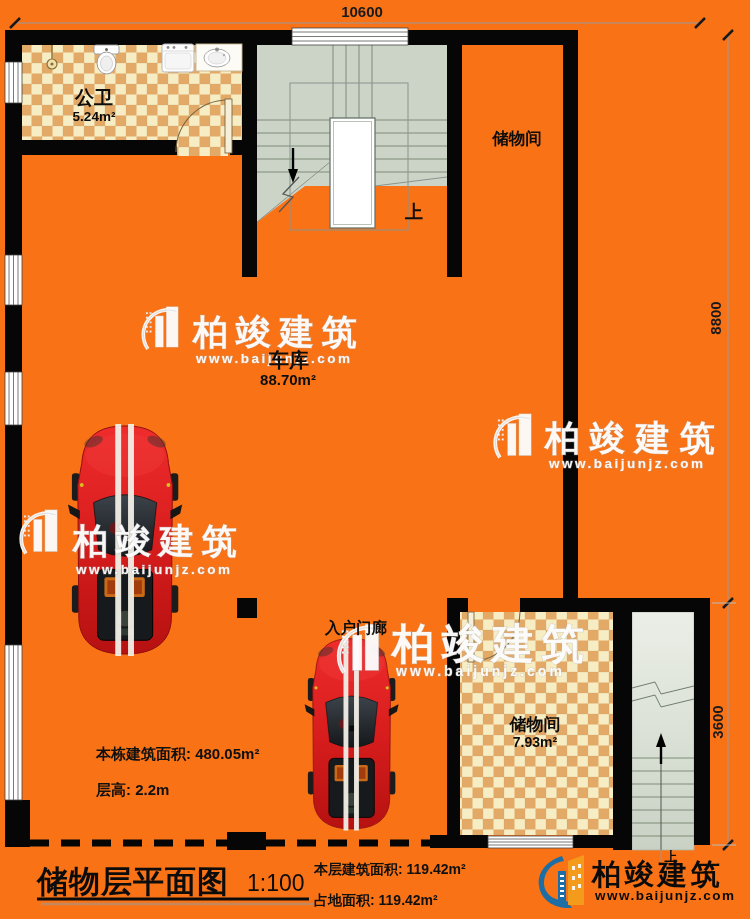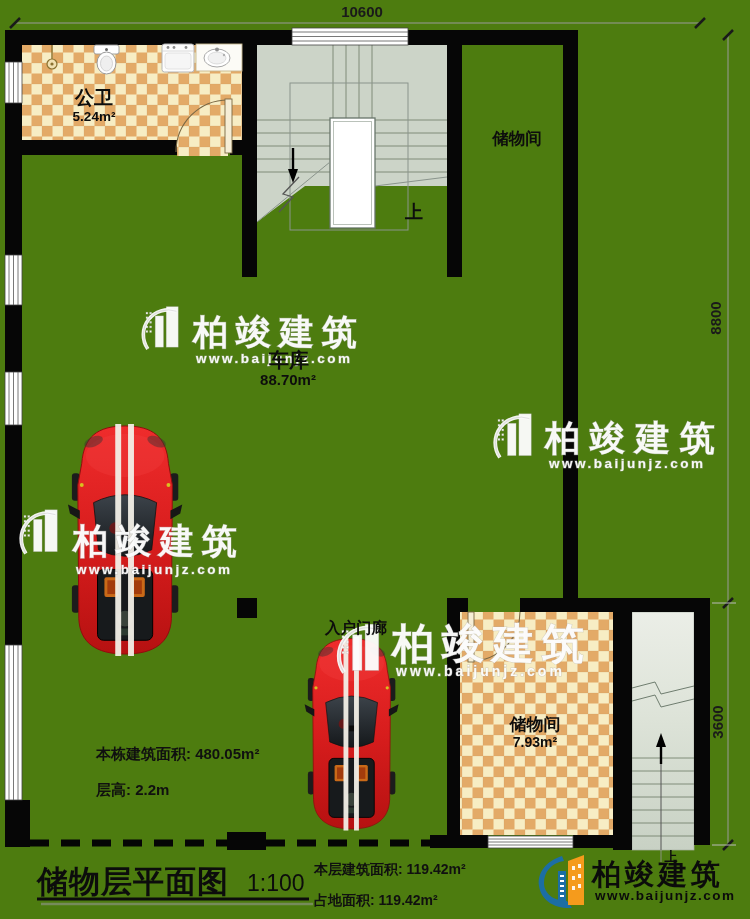--- a/index.html
+++ b/index.html
@@ -1,16 +1,16 @@
 <!DOCTYPE html>
 <html><head>
 <meta charset="utf-8">
 <style>
   html,body{margin:0;padding:0;background:#fff;}
-  #stage{position:relative;width:750px;height:919px;background:#4d7c0f;overflow:hidden;
+  #stage{position:relative;width:750px;height:919px;background:#f97316;overflow:hidden;
          font-family:"Liberation Sans","DejaVu Sans",sans-serif;}
   svg text{font-family:"Liberation Sans","DejaVu Sans",sans-serif;}
   .t-room{font-weight:bold;fill:#0d0d0d;}
   .t-dim{fill:#1a1a1a;font-weight:600;}
   .t-note{fill:#101010;font-weight:600;}
   .wm-t{fill:rgba(253,253,253,0.96);stroke:rgba(178,178,178,0.5);stroke-width:1;
         paint-order:stroke;font-weight:bold;}
   .wm-s{fill:rgba(253,253,253,0.96);stroke:rgba(178,178,178,0.45);stroke-width:0.7;}
   .thinline{stroke:#8a948c;stroke-width:1;fill:none;}
   .steps{stroke:#76846f;stroke-width:0.9;}

